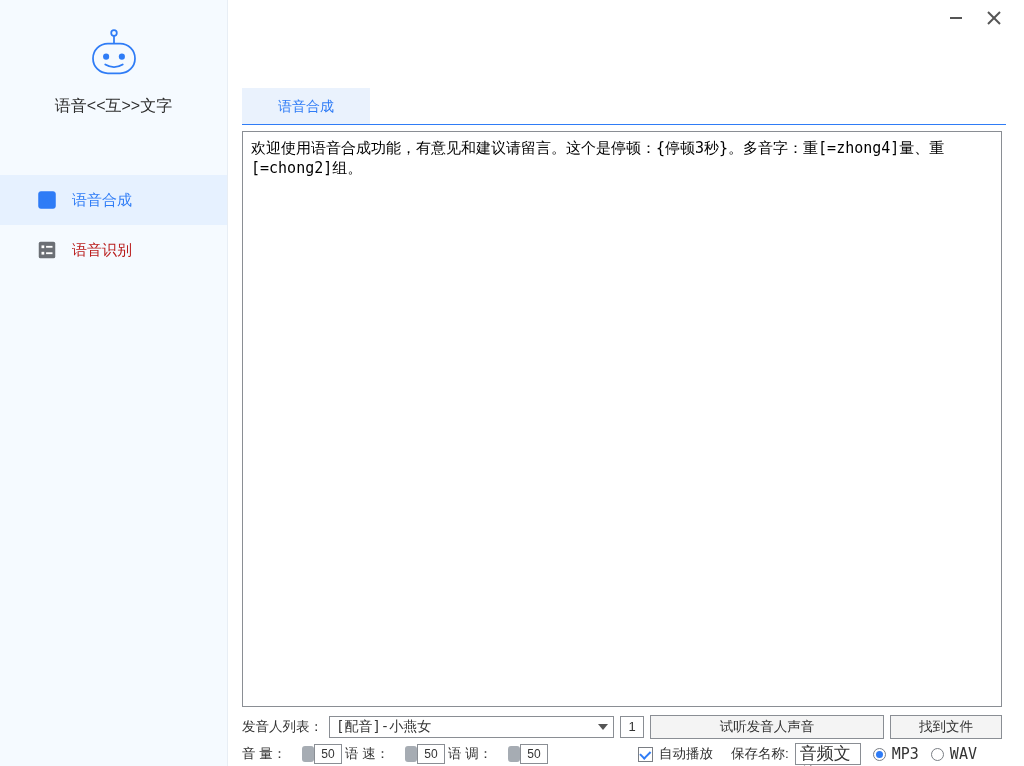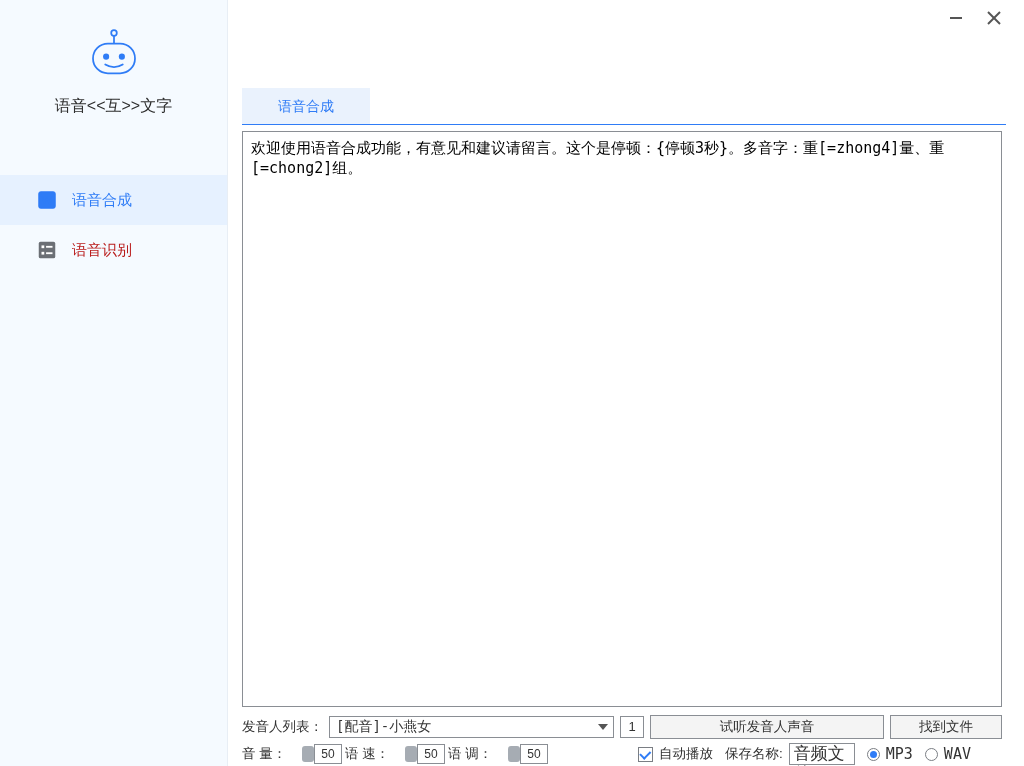--- a/index.html
+++ b/index.html
@@ -396,21 +396,21 @@
                 <div class="thumb"></div>
             </div>
             <div class="slider-val">50</div>
           </div>
         </div>
 
         <div class="rightcol">
           <div class="rrow">
             <span class="chk checked"></span>
             <span>自动播放</span>
-            <span style="margin-left:6px">保存名称:</span>
+            <span style="margin-left:12px">保存名称:</span>
             <div class="savename">音频文件</div>
             <span class="radio checked" style="margin-left:6px"></span>
             <span class="fmt">MP3</span>
             <span class="radio" style="margin-left:6px"></span>
             <span class="fmt">WAV</span>
           </div>
         </div>
       </div>
     </div>
   </div>

